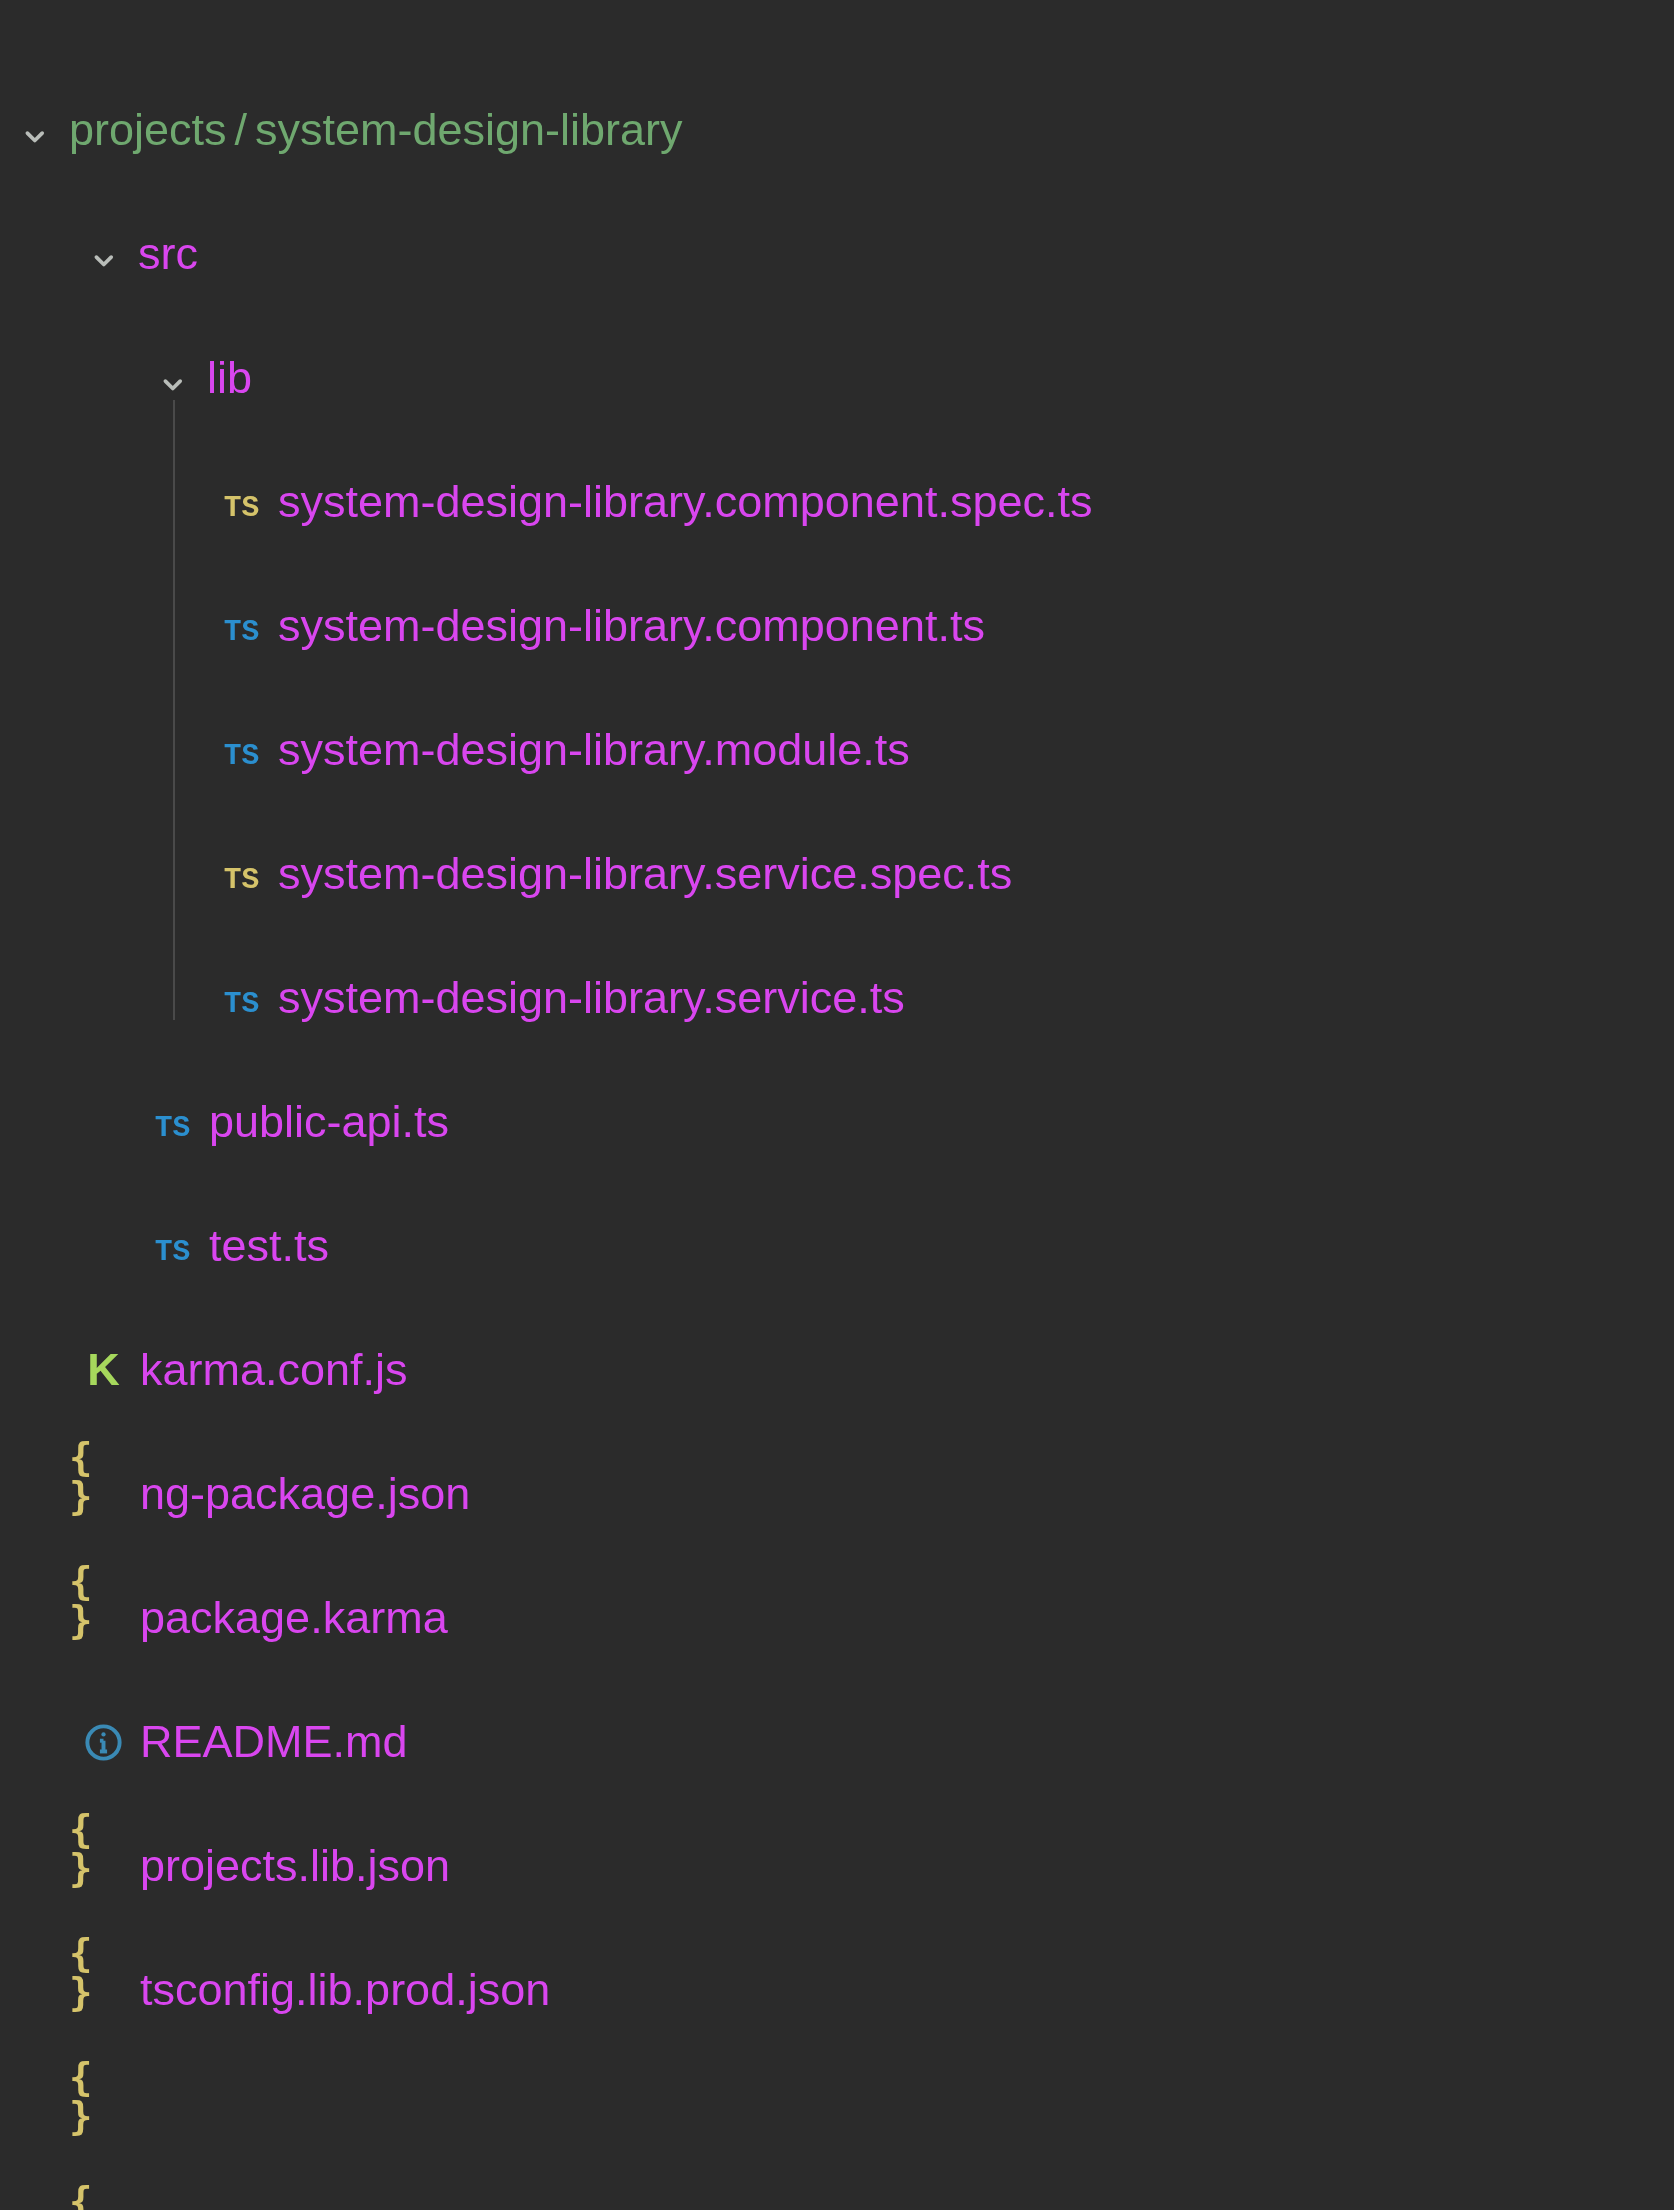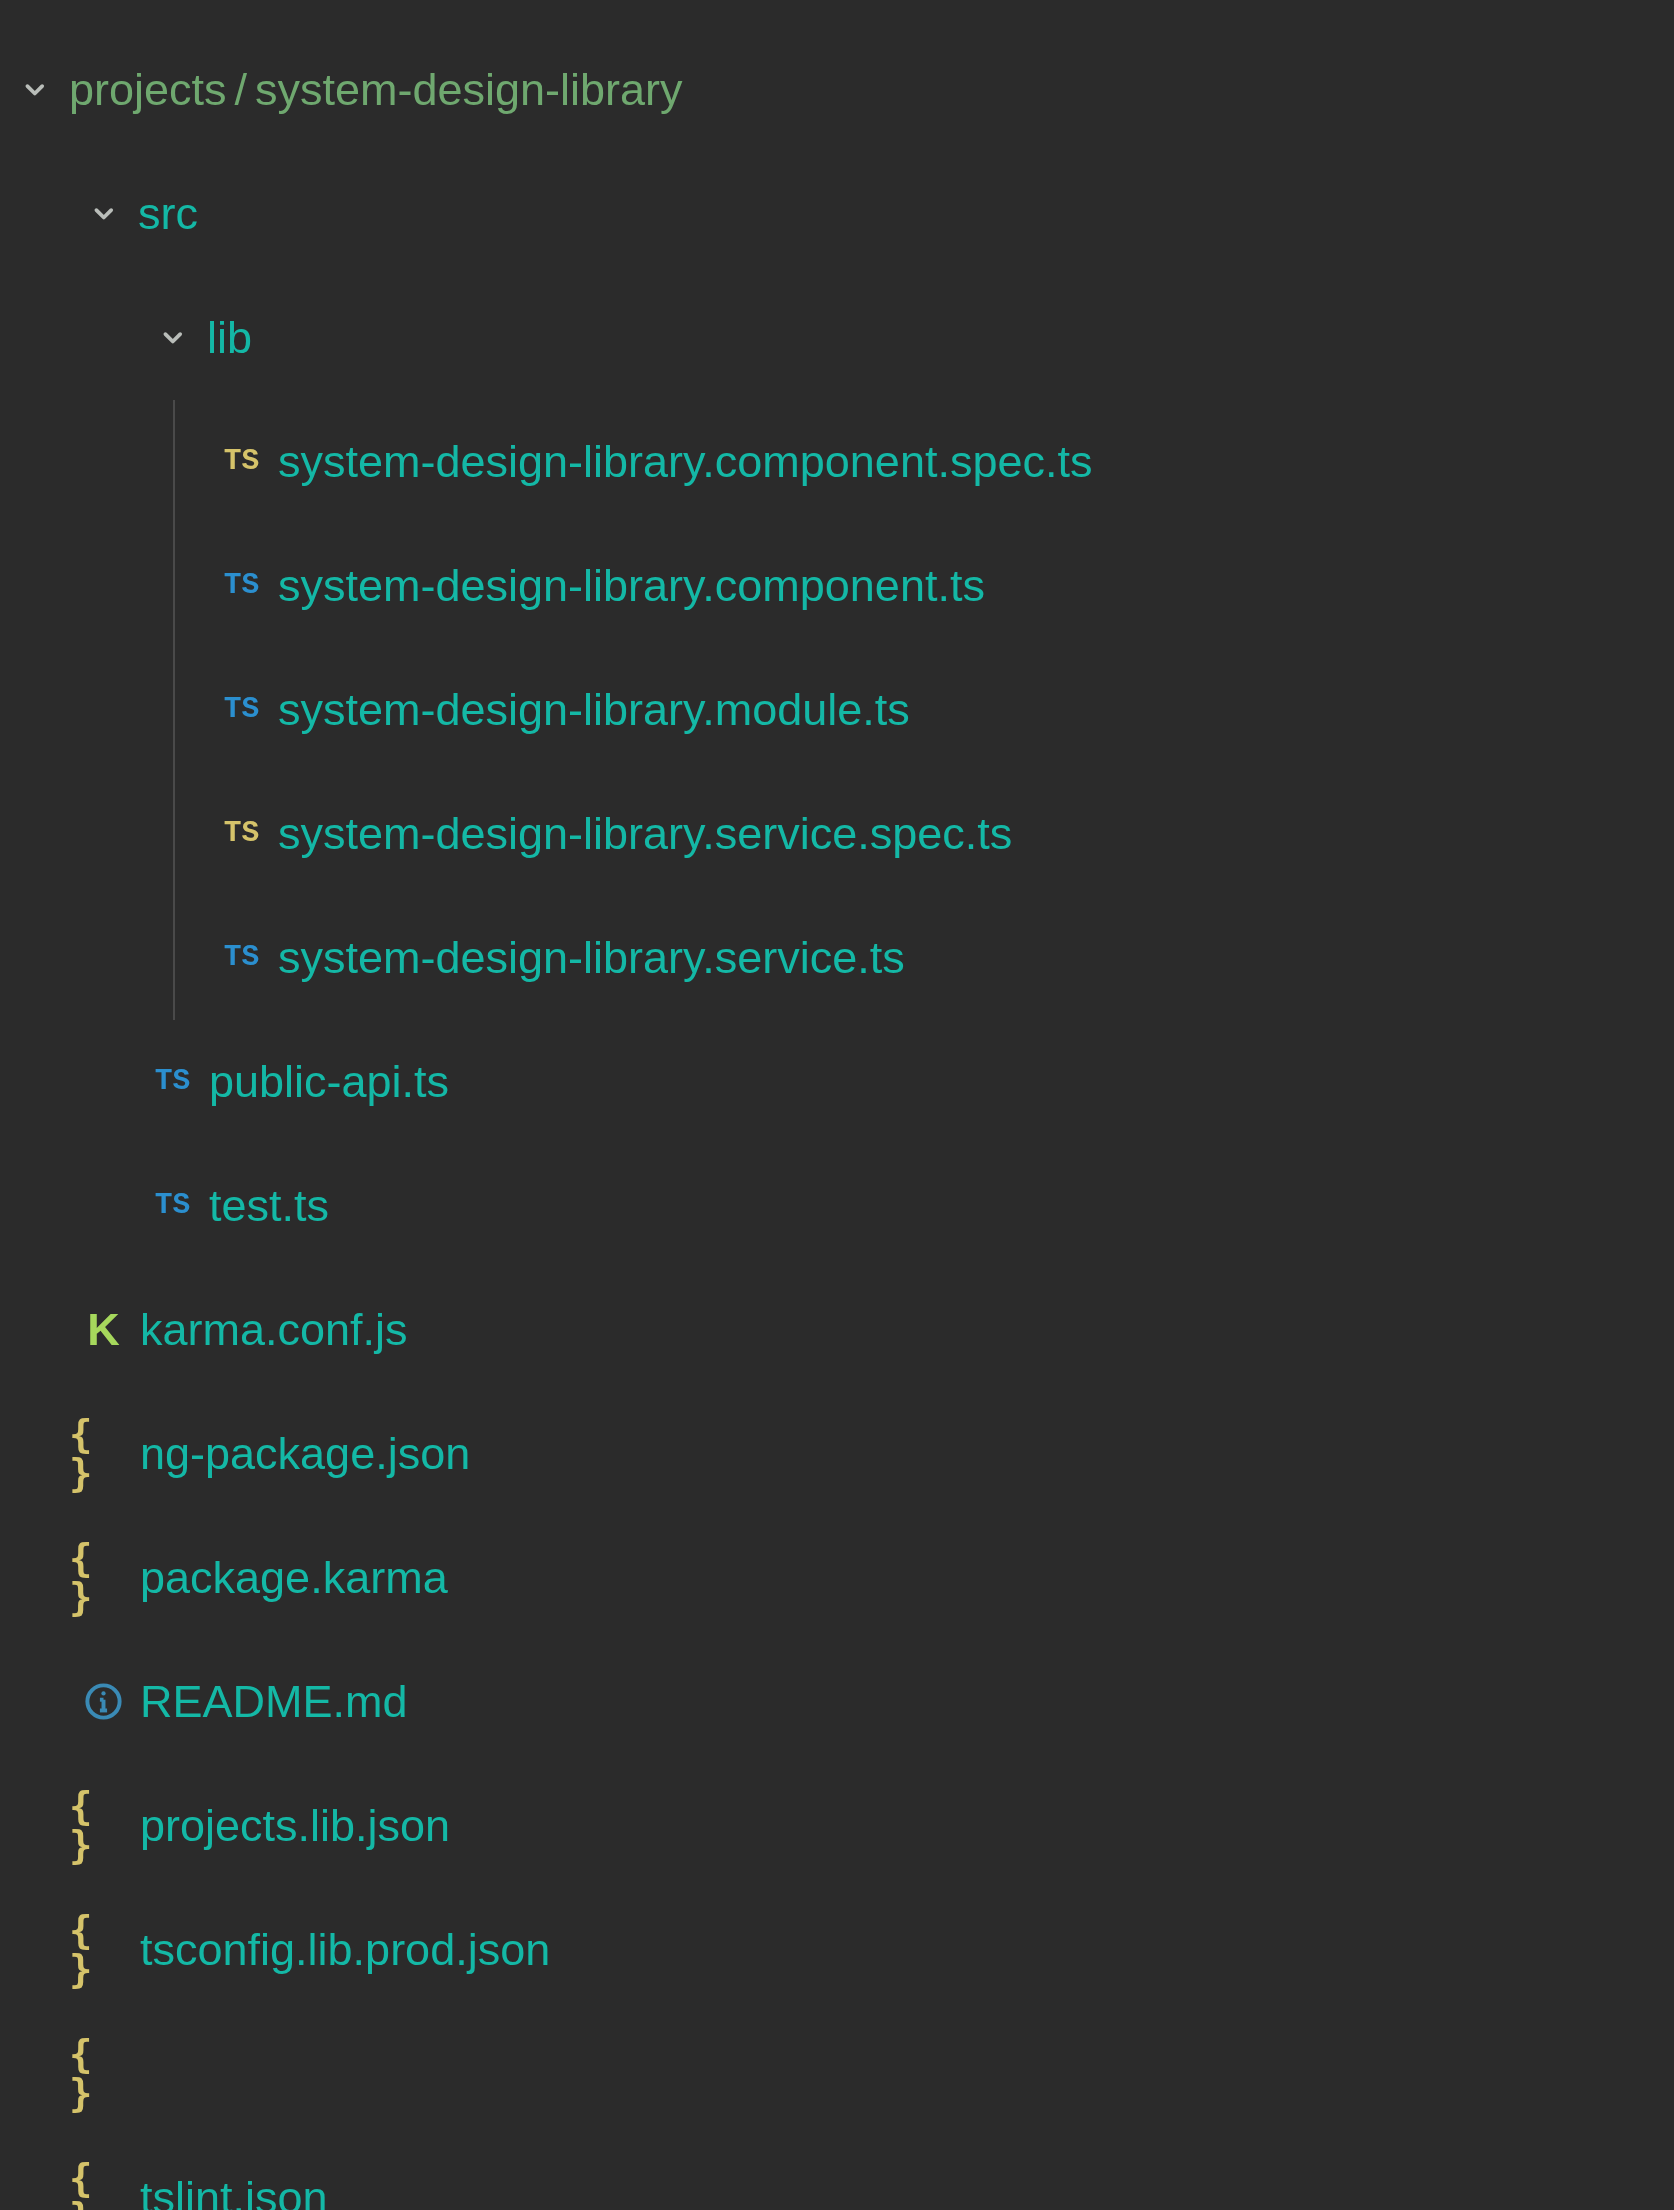--- a/index.html
+++ b/index.html
@@ -13,21 +13,21 @@
   body {
     font-family: "Segoe UI", "Helvetica Neue", Arial, sans-serif;
     font-size: 45px;
     color: #6fa86f;
     line-height: 1.0;
     padding-top: 27.6px;
     font-weight: 500;
   }
   .row {
     display: flex;
-    align-items: center;
+    align-items: flex-end;
     height: 124px;
   }
   .indent {
     width: 69px;
     flex: 0 0 auto;
     display: flex;
     align-items: center;
     justify-content: center;
     height: 100%;
     position: relative;
@@ -54,21 +54,21 @@
   }
   .icon {
     width: 69px;
     flex: 0 0 auto;
     display: flex;
     align-items: center;
     justify-content: center;
     margin-right: 2px;
   }
   .label {
-    color: #14b8a6;
+    color: #d946ef;
     white-space: nowrap;
   }
   .crumb-row .label, .crumb-row .sep {
     color: #6fa86f;
   }
   .sep {
     padding: 0 7.9px;
   }
   .ts-badge {
     font-family: Liberation Mono, monospace;

